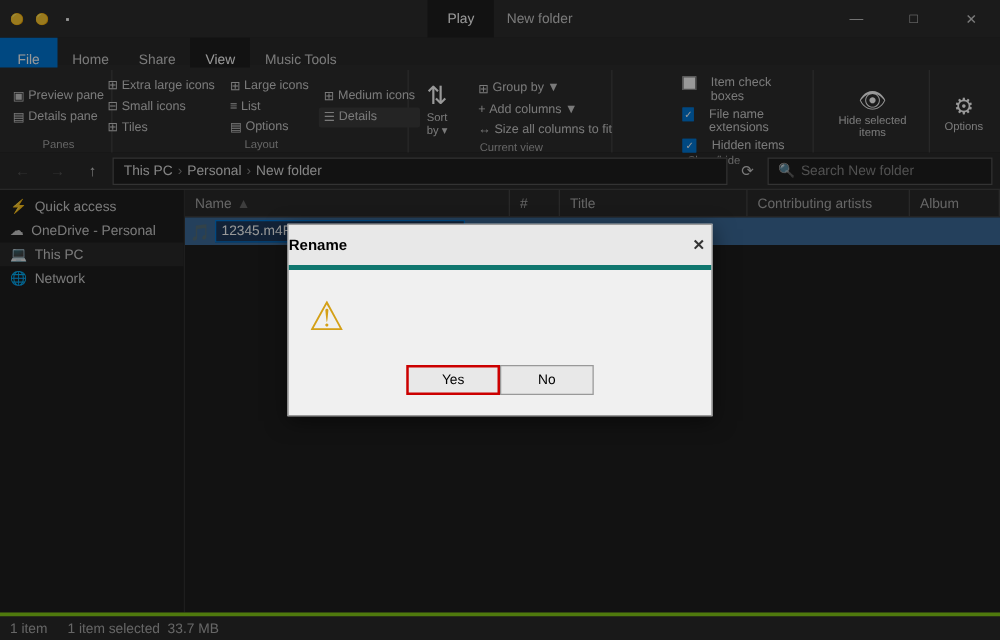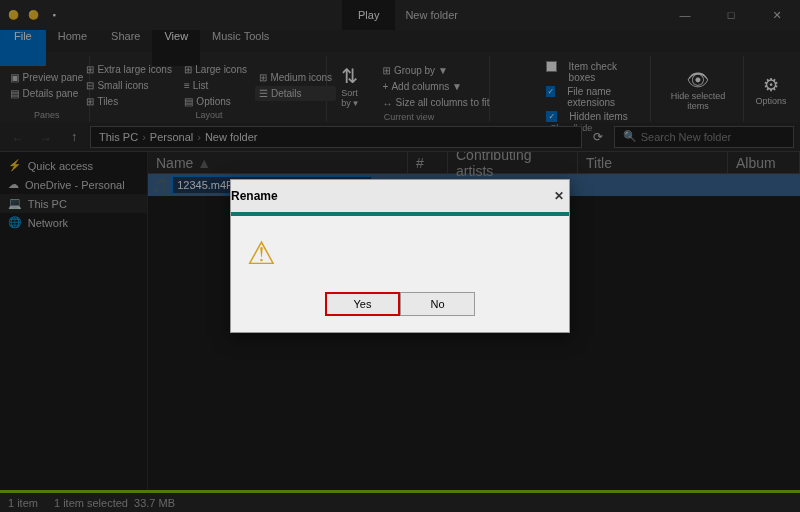--- a/index.html
+++ b/index.html
@@ -72,23 +72,23 @@
       color: #ccc;
       cursor: pointer;
     }
     .ribbon-tabs {
       display: flex;
       height: 22px;
       background: #2b2b2b;
     }
     .ribbon-tab {
       padding: 0 12px;
-      height: 36px;
-      display: flex;
-      align-items: flex-start;
+      height: 24px;
+      display: flex;
+      align-items: flex-end;
       font-size: 11px;
       color: #ccc;
       cursor: pointer;
     }
     .ribbon-tab.active {
       background: #1e1e1e;
       color: #fff;
     }
     .ribbon-tab.file {
       background: #0078d7;
@@ -251,21 +251,21 @@
       display: flex;
       height: 22px;
       background: #2b2b2b;
       border-bottom: 1px solid #444;
       align-items: center;
     }
     .fh-col {
       display: flex;
       align-items: center;
       padding: 0 8px;
-      font-size: 14px;
+      font-size: 11px;
       color: #aaa;
       border-right: 1px solid #444;
       height: 100%;
     }
     .fh-name { width: 260px; }
     .fh-num { width: 40px; }
     .fh-title { width: 150px; }
     .fh-contrib { width: 130px; }
     .fh-album { flex: 1; }
 
@@ -611,25 +611,25 @@
 
   <div class="file-list">
     <div class="file-list-header">
       <div class="fh-col fh-name">
         <span>Name</span>
         <span style="margin-left:4px;color:#666;">▲</span>
       </div>
       <div class="fh-col fh-num">
         <span>#</span>
       </div>
+      <div class="fh-col fh-title">
+        <span>Title</span>
+      </div>
       <div class="fh-col fh-contrib">
         <span>Contributing artists</span>
-      </div>
-      <div class="fh-col fh-title">
-        <span>Title</span>
       </div>
       <div class="fh-col fh-album">
         <span>Album</span>
       </div>
     </div>
     <div class="file-row">
       <span class="file-icon">🎵</span>
       <input type="text" value="12345.m4R" style="">
     </div>
   </div>

